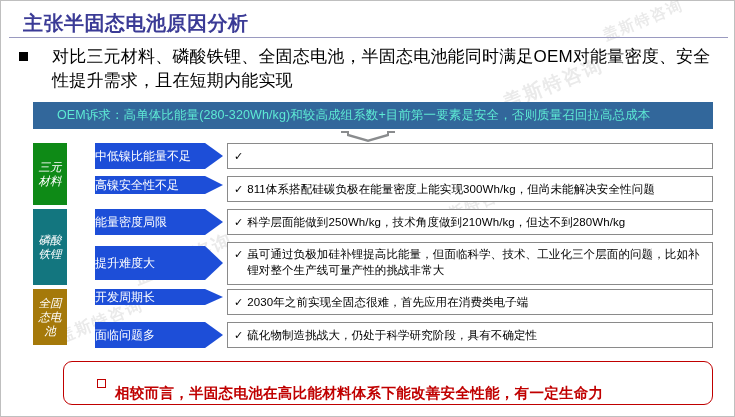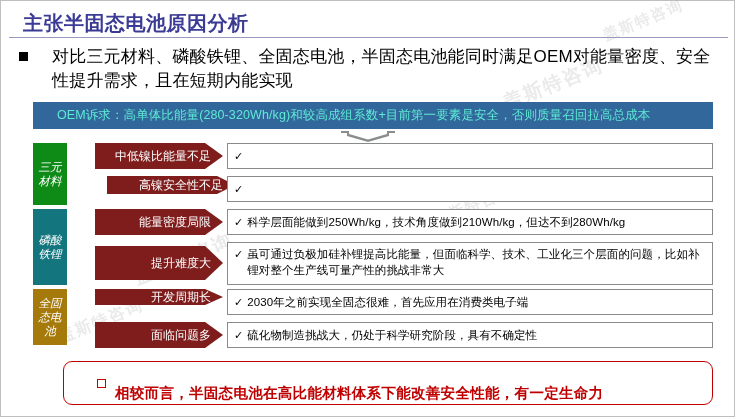--- a/index.html
+++ b/index.html
@@ -114,26 +114,26 @@
   .cat.c0 { background: #0e8a16; }
   .cat.c1 { background: #13767f; }
   .cat.c2 { background: #a5790a; }
 
   .row { position: absolute; left: 0; width: 680px; }
 
   .chev {
     position: absolute;
     left: 62px;
     width: 128px;
-    background: #7f1d1d;
+    background: #1d4ed8;
     color: #fff;
     font-size: 12px;
     display: flex;
     align-items: center;
-    justify-content: flex-end;
+    justify-content: flex-start;
     clip-path: polygon(0 0, 86% 0, 100% 50%, 86% 100%, 0 100%);
     padding-right: 12px;
     white-space: nowrap;
   }
 
   .box {
     position: absolute;
     left: 194px;
     width: 486px;
     border: 1px solid #8a8a8a;
@@ -217,25 +217,26 @@
     <div class="row" style="top:0px;">
       <div class="chev" style="top:0px;height:26px;">
         <span>中低镍比能量不足</span>
       </div>
       <div class="box" style="top:0px;height:26px;align-items:center;">
         <span class="tick">✓</span>
       </div>
     </div>
 
     <div class="row" style="top:33px;">
-      <div class="chev" style="top:0px;height:18px;margin-left:12px;">
+      <div class="chev" style="top:0px;height:18px;">
         <span>高镍安全性不足</span>
       </div>
       <div class="box" style="top:0px;height:26px;align-items:center;">
         <span class="tick">✓</span>
+        <span class="box-text">811体系搭配硅碳负极在能量密度上能实现300Wh/kg，但尚未能解决安全性问题</span>
       </div>
     </div>
 
     <div class="row" style="top:66px;">
       <div class="chev" style="top:0px;height:26px;">
         <span>能量密度局限</span>
       </div>
       <div class="box" style="top:0px;height:26px;align-items:center;">
         <span class="tick">✓</span>
         <span class="box-text">科学层面能做到250Wh/kg，技术角度做到210Wh/kg，但达不到280Wh/kg</span>

